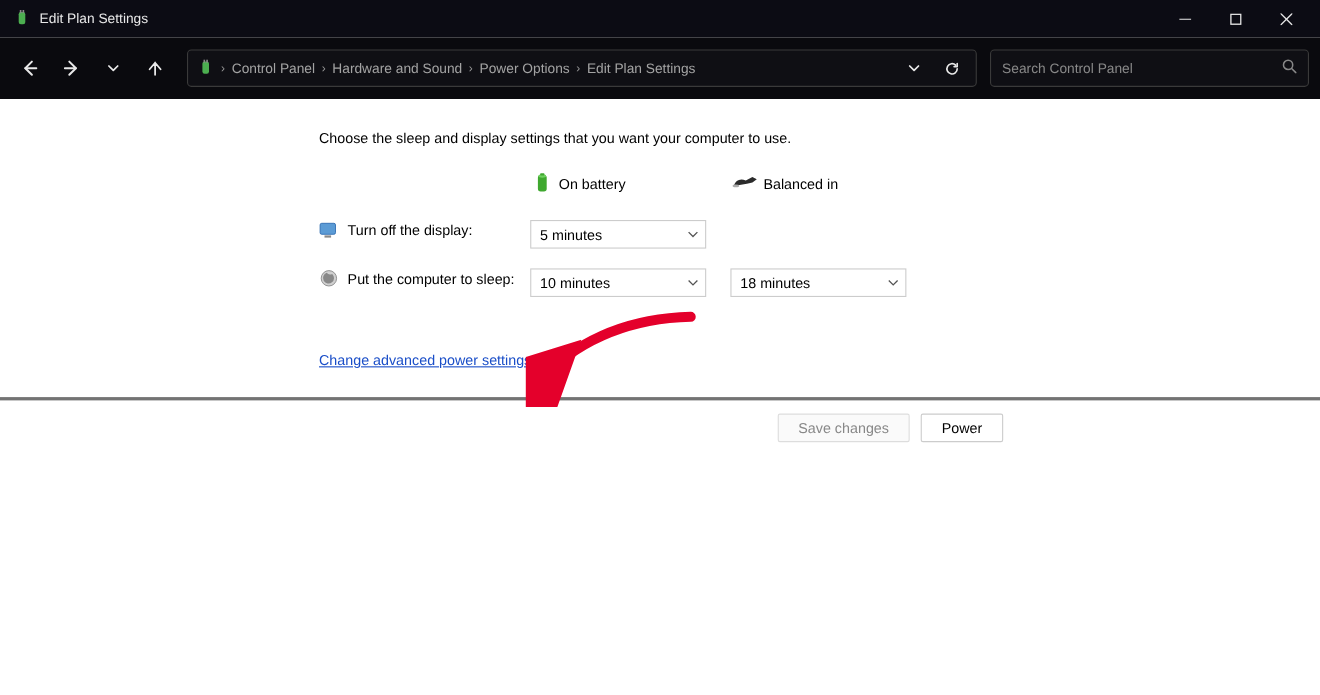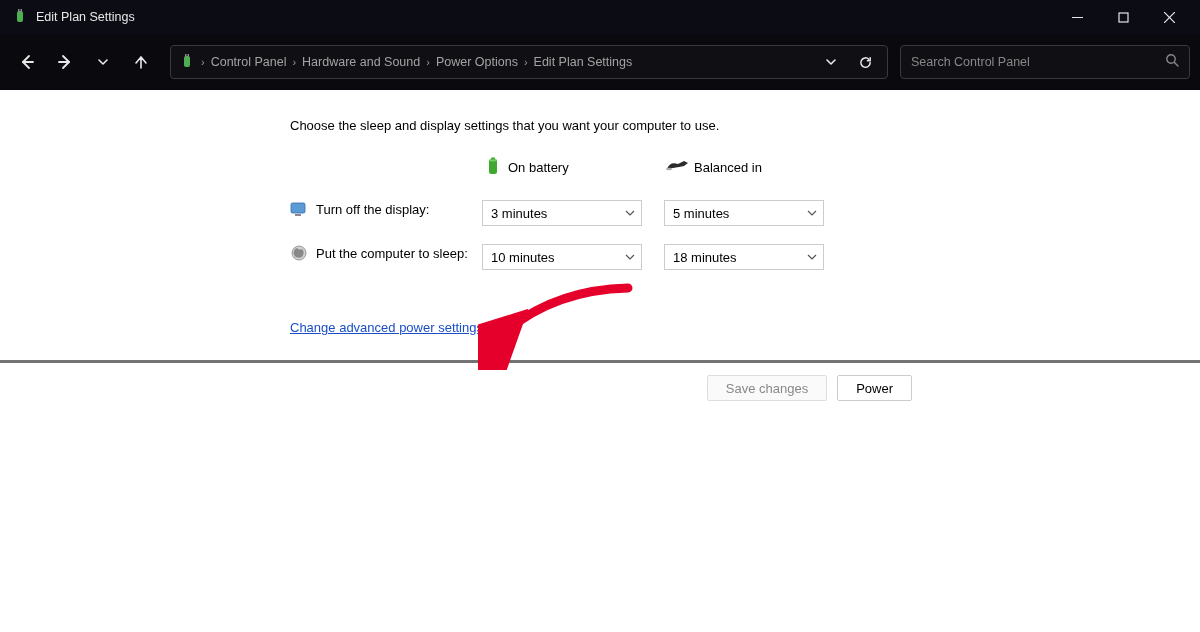--- a/index.html
+++ b/index.html
@@ -178,28 +178,20 @@
       <span class="row-icon">
         <svg width="18" height="18" viewBox="0 0 18 18">
             <rect x="1" y="3" width="14" height="10" rx="1.5" fill="#5b9bd5" stroke="#2e6bb0" stroke-width="0.8"></rect>
             <rect x="5" y="14" width="6" height="2" fill="#888"></rect>
           </svg>
       </span>
       <span>Turn off the display:</span>
     </div>
     <div class="col-val">
       <div class="dropdown">
-        <span>3 minutes</span>
-        <span class="dd-chev"><svg width="10" height="10" viewBox="0 0 10 10">
-              <path d="M1 3 L5 7 L9 3" stroke="currentColor" stroke-width="1.2" fill="none"></path>
-            </svg></span>
-      </div>
-    </div>
-    <div class="col-val">
-      <div class="dropdown">
         <span>5 minutes</span>
         <span class="dd-chev"><svg width="10" height="10" viewBox="0 0 10 10">
               <path d="M1 3 L5 7 L9 3" stroke="currentColor" stroke-width="1.2" fill="none"></path>
             </svg></span>
       </div>
     </div>
   </div>
 
   <div class="row">
     <div class="col-label row-label">

